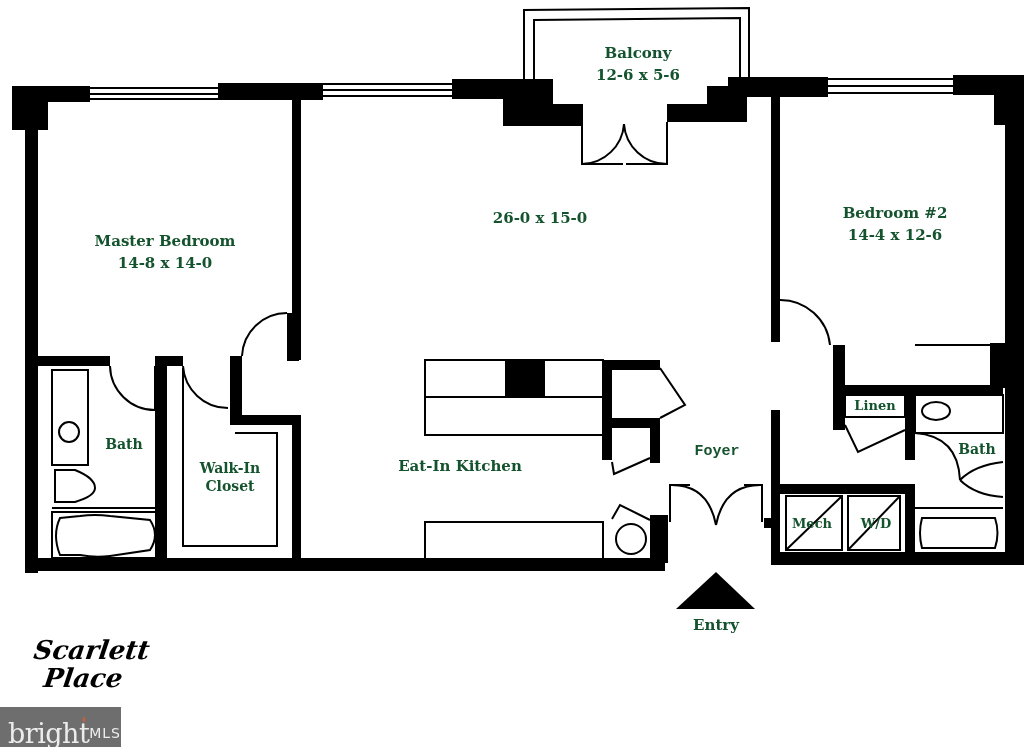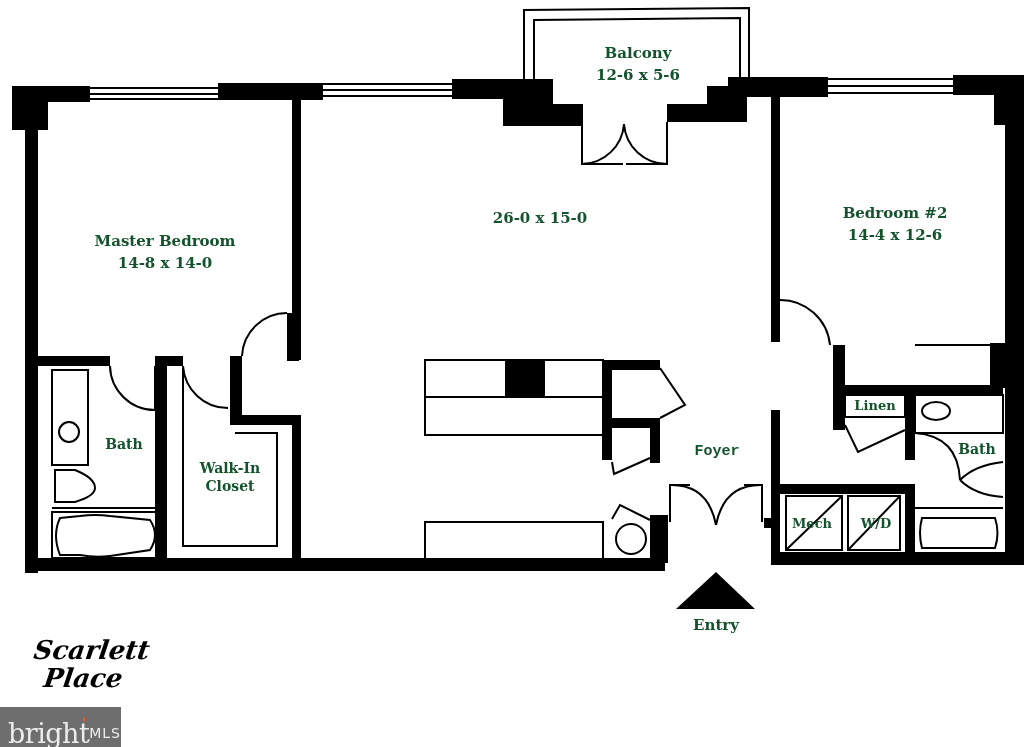--- a/index.html
+++ b/index.html
@@ -166,20 +166,21 @@
 <div class="room-label small" style="left:96px;top:435px;width:56px;">
   <span>Bath</span>
 </div>
 
 <div class="room-label small" style="left:190px;top:459px;width:80px;">
   <span>Walk-In</span>
   <span>Closet</span>
 </div>
 
 <div class="room-label" style="left:380px;top:455px;width:160px;">
+  <span>Eat-In Kitchen</span>
 </div>
 
 <div class="room-label" style="left:682px;top:441px;width:70px;font-family:Liberation Mono, monospace;">
   <span>Foyer</span>
 </div>
 
 <div class="room-label tiny" style="left:846px;top:396px;width:58px;line-height:20px;">
   <span>Linen</span>
 </div>
 

